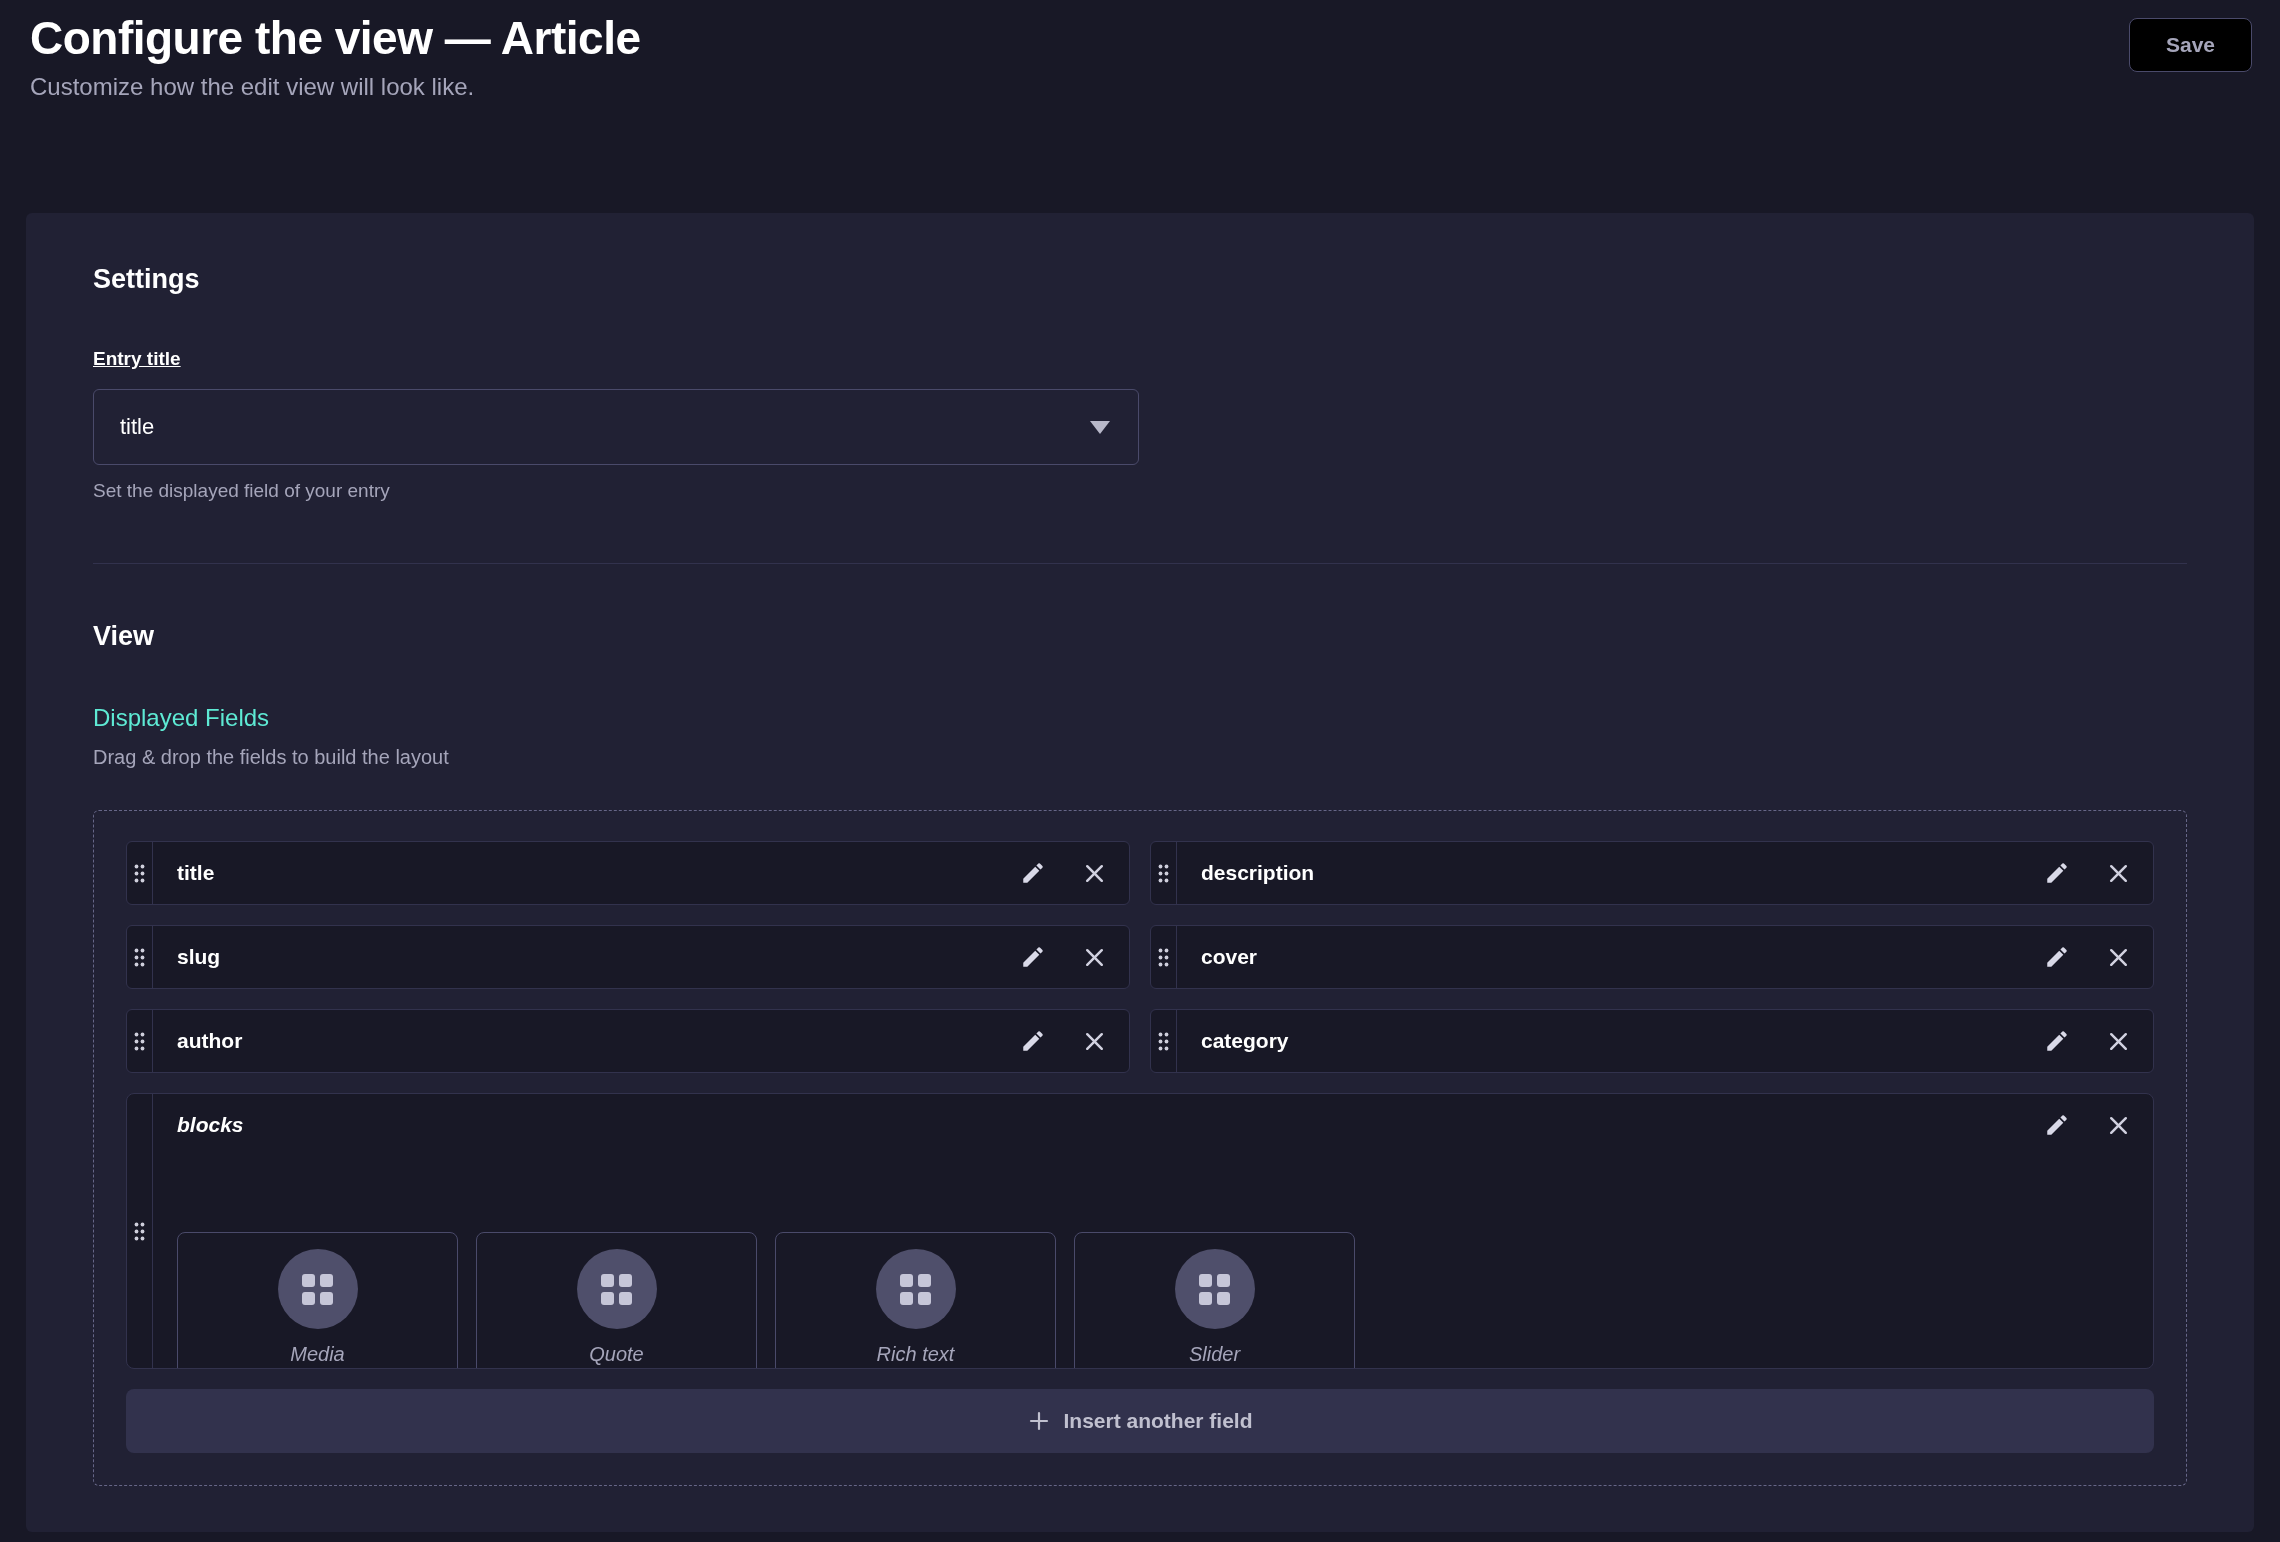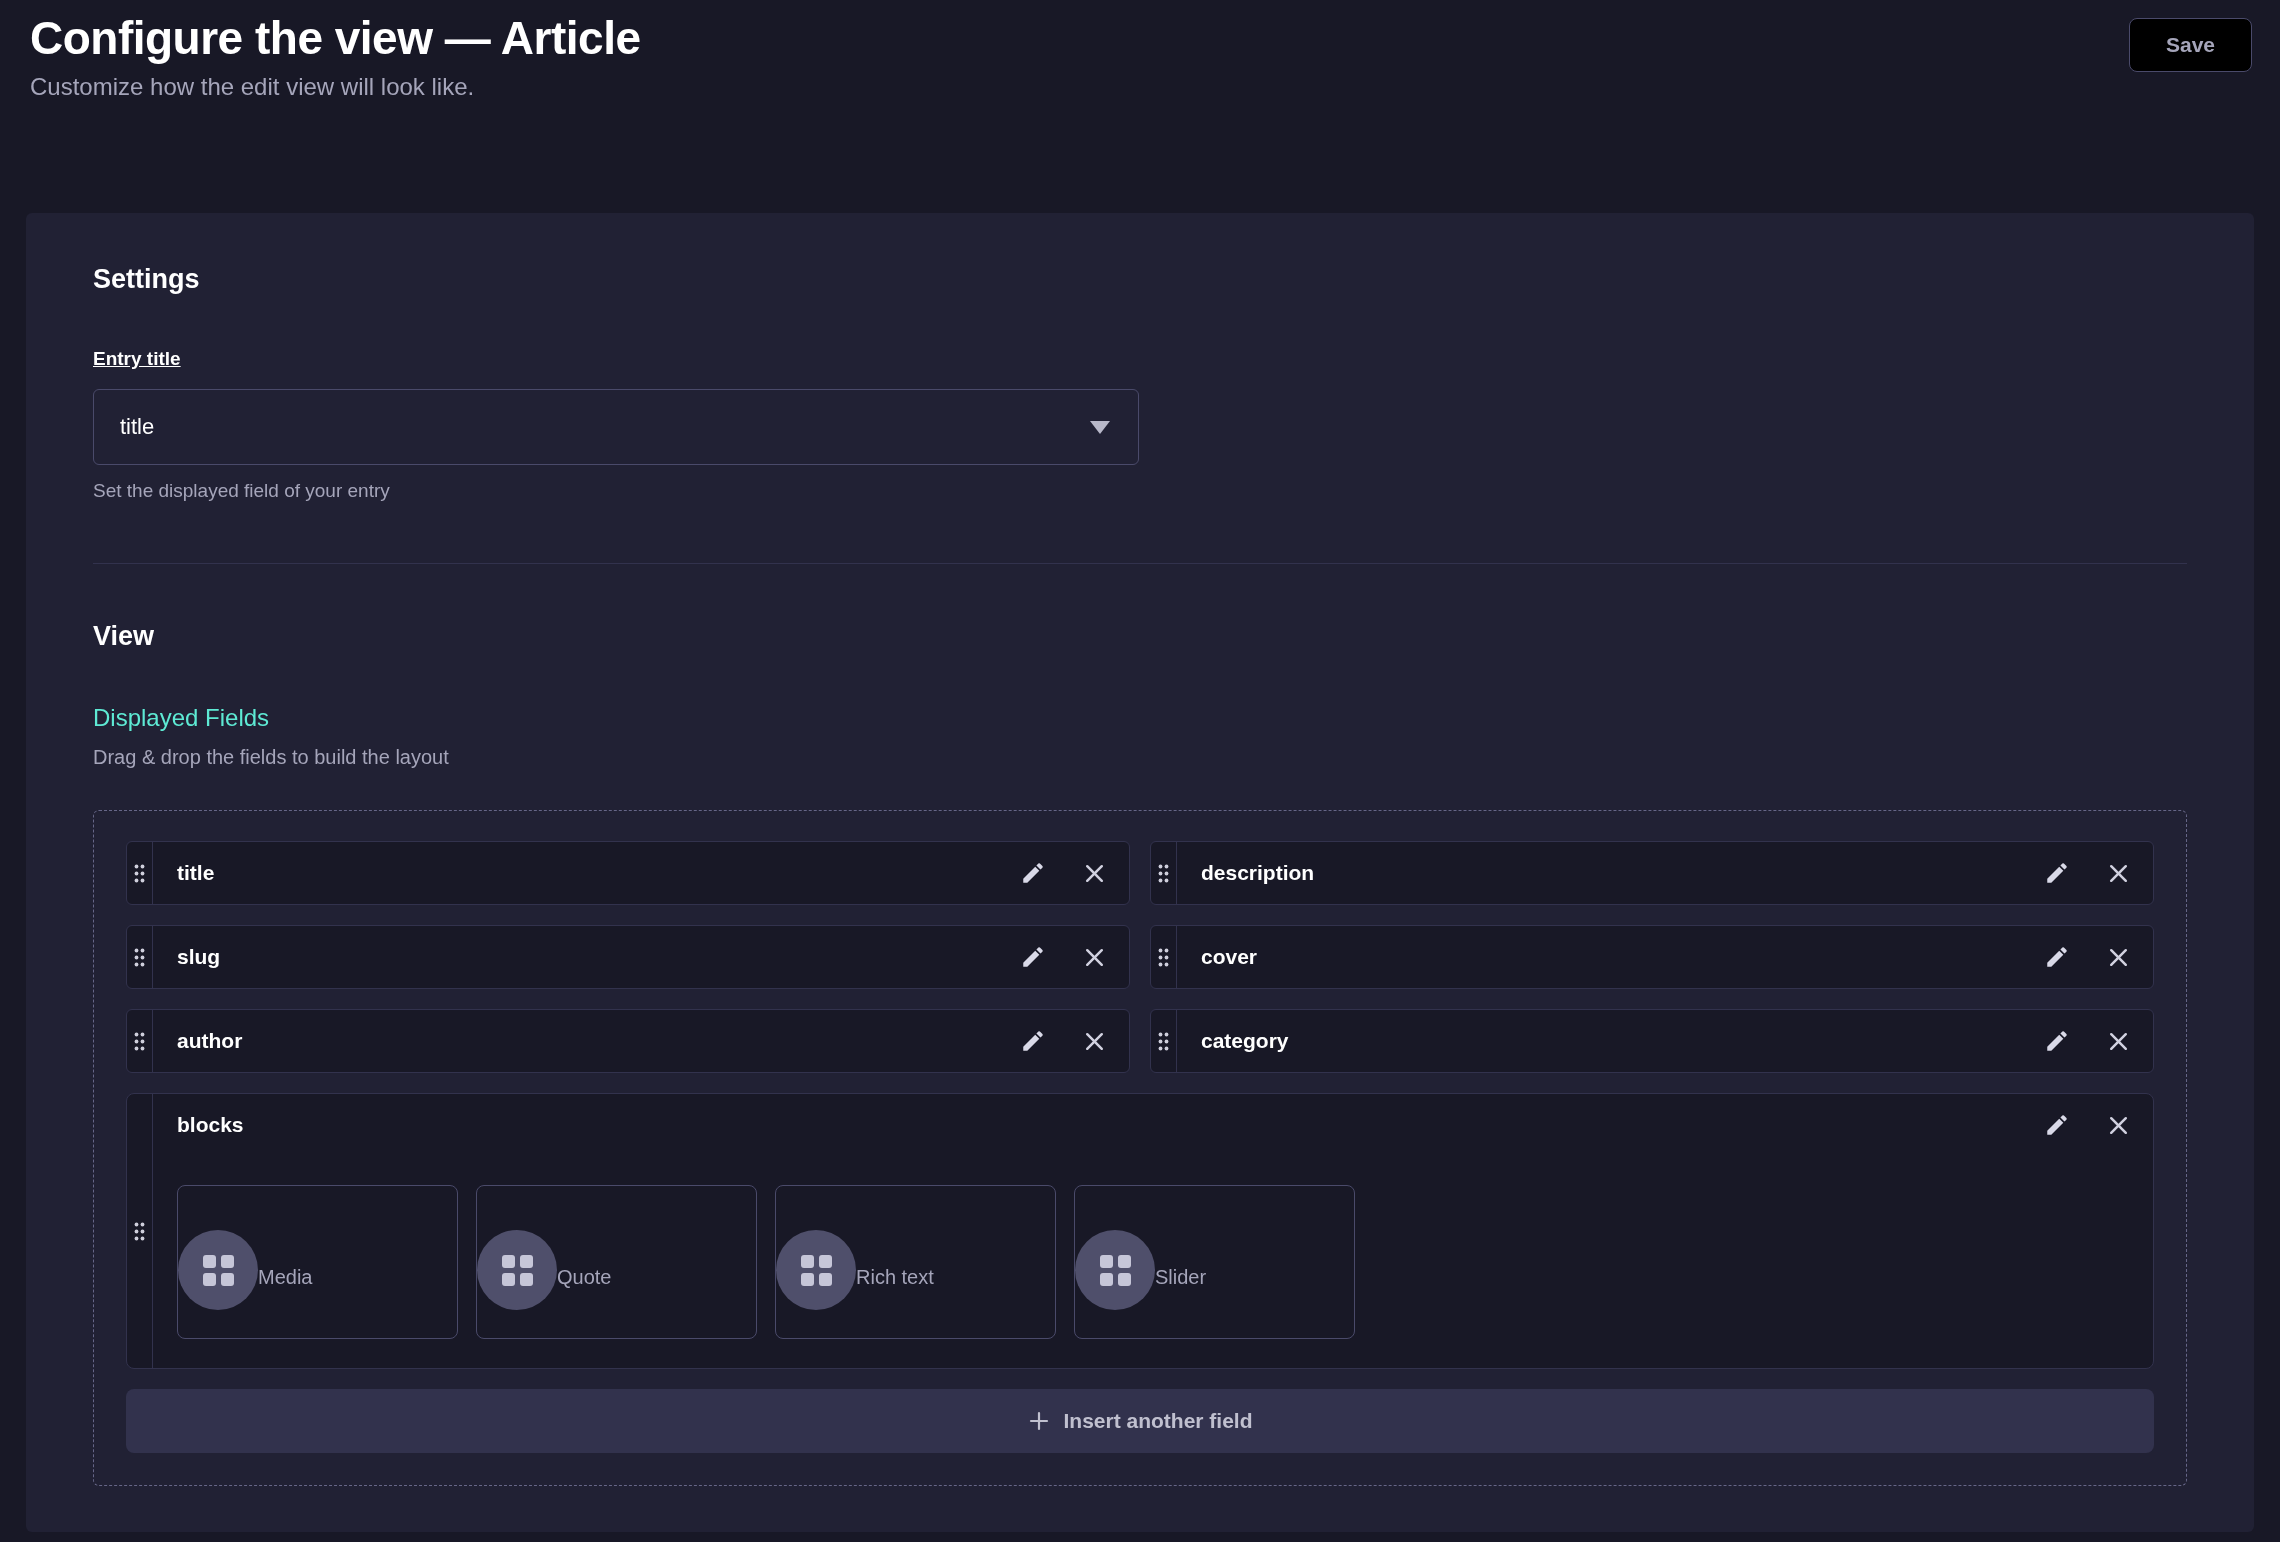--- a/index.html
+++ b/index.html
@@ -91,32 +91,33 @@
   
   .blocks-row {
     grid-column: span 2;
     height: 276px;
     background: #181826;
     border: 1px solid #32324d;
     border-radius: 8px;
     display: flex; align-items: stretch;
     overflow: hidden;
   }
-  .blocks-content { flex: 1; padding: 17px 22px 12px 24px; }
+  .blocks-content { flex: 1; padding: 17px 22px 12px 24px; font-style: italic; }
   .blocks-head { display: flex; align-items: center; }
   .blocks-head .field-name { margin-left: 0; line-height: 28px; }
   .blocks-head .row-actions { padding-right: 0; }
   .component-cards { margin-top: 46px; display: flex; gap: 18px; }
   .component-card {
     width: 281px; height: 154px;
     border: 1px solid #4a4a6a; border-radius: 8px;
-    display: flex; flex-direction: row; align-items: center;
+    display: flex; flex-direction: column; align-items: center;
     padding-top: 16px;
     cursor: pointer;
     background: transparent;
+    margin-top: 47px;
   }
   .component-circle {
     width: 80px; height: 80px; border-radius: 50%;
     background: #4f4f6b;
     display: flex; align-items: center; justify-content: center;
   }
   .component-label { margin-top: 14px; font-size: 20px; color: #a5a5ba; }
 
   
   .insert-btn {

